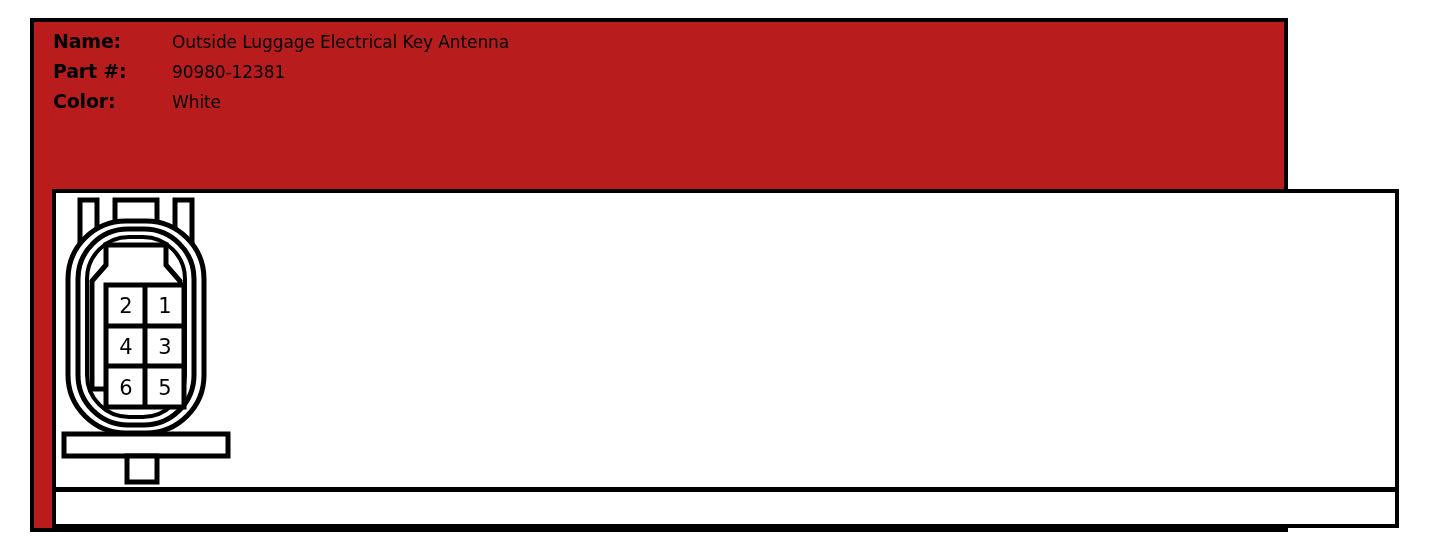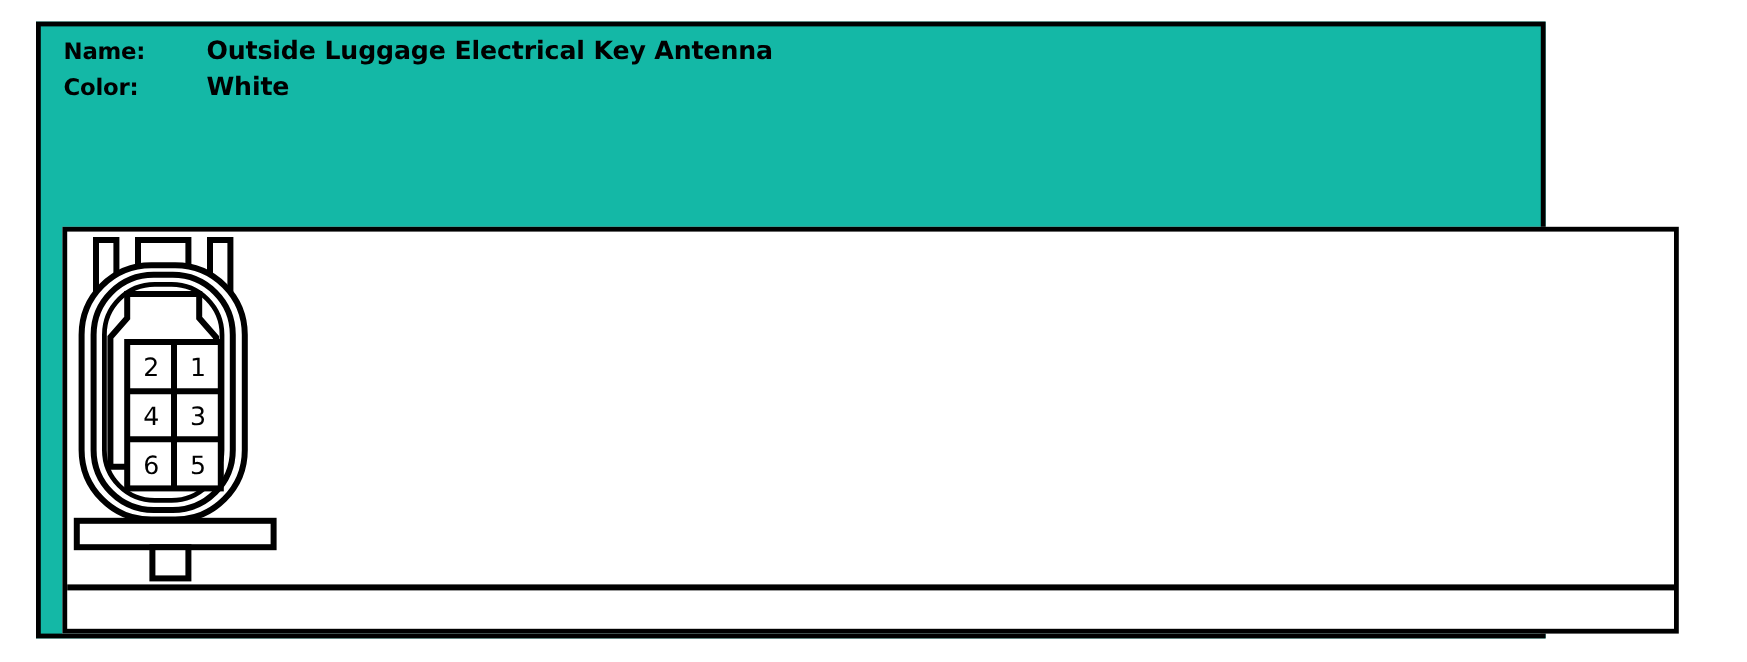--- a/index.html
+++ b/index.html
@@ -10,21 +10,21 @@
     overflow: hidden;
   }
   .page { position: relative; width: 1456px; height: 552px; background: #fff; }
 
   
   .card {
     position: absolute;
     left: 30px; top: 18px;
     width: 1258px; height: 514px;
     border: 4px solid #000;
-    background: #14b8a6;
+    background: #b91c1c;
   }
 
   
   .spec-block {
     position: absolute;
     left: 19px; top: 8px;
     width: 900px;
   }
   .spec-row {
     display: flex;
@@ -33,22 +33,22 @@
   }
   .spec-label {
     width: 119px;
     font-size: 19px;
     font-weight: bold;
     color: #000;
     letter-spacing: -0.2px;
     white-space: nowrap;
   }
   .spec-value {
-    font-size: 21px;
-    font-weight: bold;
+    font-size: 17px;
+    font-weight: normal;
     color: #000;
     white-space: nowrap;
     letter-spacing: -0.1px;
   }
 
   
   .diagram-box {
     position: absolute;
     left: 18px; top: 167px;
     width: 1347px; height: 339px;
@@ -79,20 +79,24 @@
   <div class="card">
 
     <div class="spec-block">
 
       <div class="spec-row">
         <span class="spec-label">Name:</span>
         <span class="spec-value">Outside Luggage Electrical Key Antenna</span>
       </div>
 
 
+      <div class="spec-row">
+        <span class="spec-label">Part #:</span>
+        <span class="spec-value">90980-12381</span>
+      </div>
 
       <div class="spec-row">
         <span class="spec-label">Color:</span>
         <span class="spec-value">White</span>
       </div>
 
     </div>
 
     <div class="diagram-box">
 

